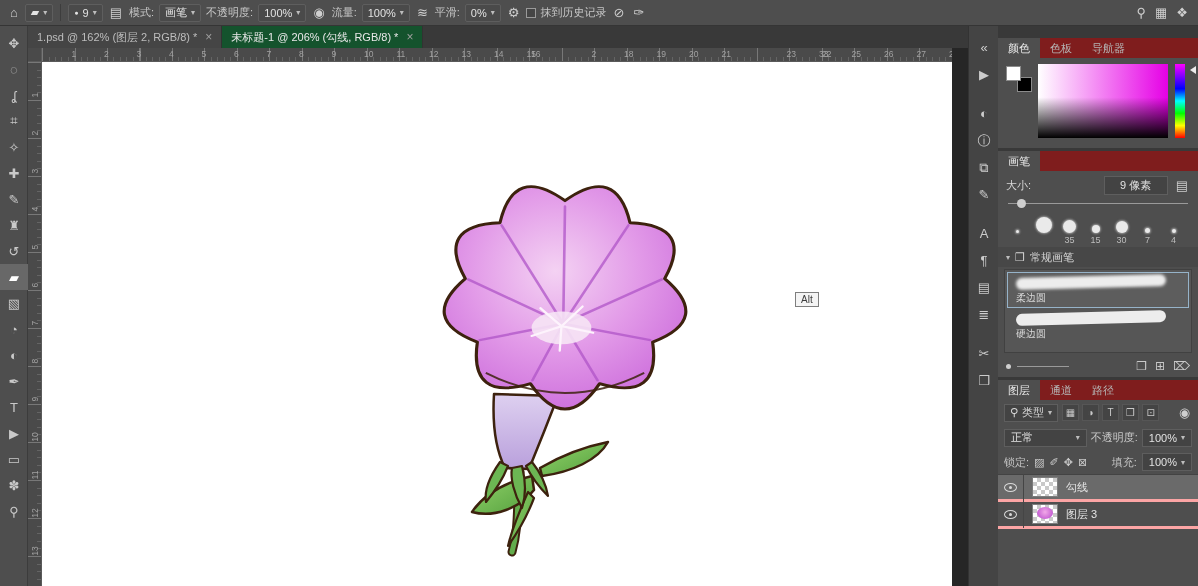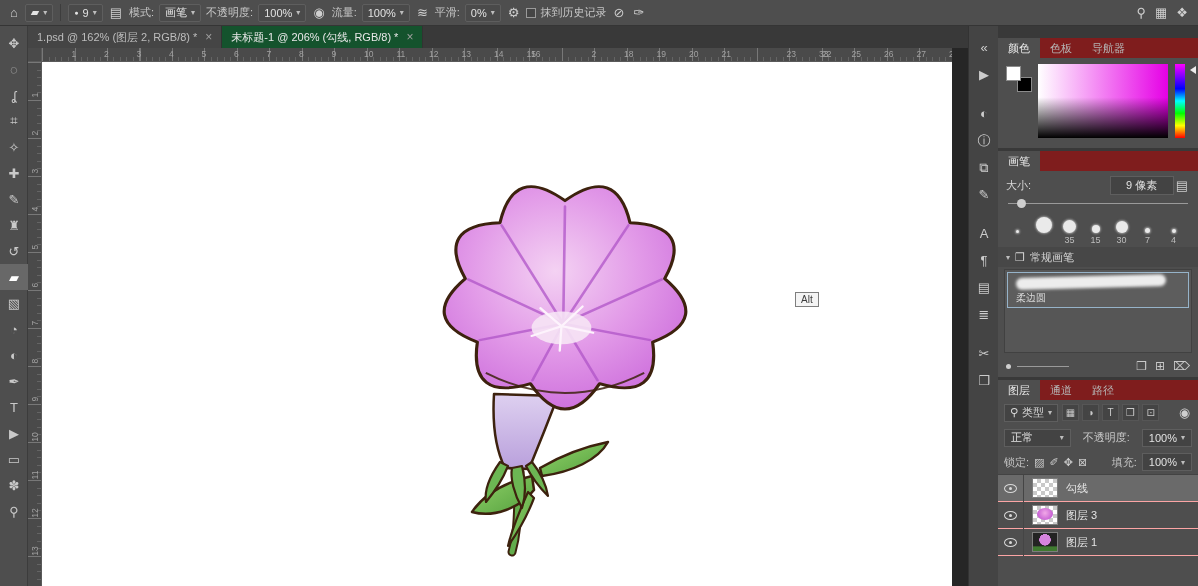--- a/index.html
+++ b/index.html
@@ -77,21 +77,21 @@
   .fgbg { position:absolute; left:8px; top:8px; width:26px; height:26px; }
   .fg { position:absolute; left:0; top:0; width:15px; height:15px; background:#ffffff; border:1px solid #8b8b8b; z-index:2; }
   .bgc { position:absolute; right:0; bottom:0; width:15px; height:15px; background:#000000; border:1px solid #8b8b8b; }
   .sbfield { position:absolute; left:40px; right:30px; top:6px; bottom:10px;
     background:linear-gradient(to top,#000000,rgba(0,0,0,0) 55%),linear-gradient(to right,#ffffff,#e600e6); }
   .huebar { position:absolute; right:13px; width:10px; top:6px; bottom:10px;
     background:linear-gradient(to bottom,#ff00ff,#8000ff,#0000ff,#00ffff,#00ff00,#ffff00,#ff0000); }
   .huemark { position:absolute; right:2px; top:8px; width:0; height:0;
     border-top:4px solid transparent; border-bottom:4px solid transparent; border-right:6px solid #ececec; }
 
-  .size-row { display:flex; align-items:center; padding:5px 8px 1px; height:24px; }
+  .size-row { display:flex; align-items:center; gap:6px; padding:5px 8px 1px; height:24px; }
   .val-box { margin-left:auto; background:#434343; border:1px solid #5e5e5e; padding:1px 8px; color:#e2e2e2; min-width:64px; text-align:center; }
   .slider-row { position:relative; height:16px; margin:0 10px; }
   .track { position:absolute; left:0; right:0; top:8px; height:1px; background:#9a9a9a; }
   .knob { position:absolute; left:5%; top:4px; width:9px; height:9px; border-radius:50%; background:#cfcfcf; }
   .presets-row { display:flex; align-items:flex-end; gap:3px; padding:2px 8px 2px; height:36px; }
   .preset { width:23px; text-align:center; }
   .pdot { margin:0 auto 2px; border-radius:50%; background:#eaeaea; box-shadow:0 0 2px 1px rgba(234,234,234,.5); }
   .plabel { font-size:9px; color:#bdbdbd; height:10px; }
   .folder-row { display:flex; align-items:center; gap:5px; padding:3px 8px; height:20px; background:#474747; color:#d5d5d5; }
   .brush-list { margin:2px 6px; border:1px solid #414141; background:#565656; padding:2px; height:84px; }
@@ -103,27 +103,27 @@
   .brush-footer { display:flex; align-items:center; padding:4px 8px 0; gap:6px; }
   .dotmini { width:5px; height:5px; border-radius:50%; background:#cfcfcf; }
   .minitrack { width:52px; height:1px; background:#9a9a9a; }
   .bf-icons { margin-left:auto; display:flex; gap:8px; }
   .bf-icons span { color:#c9c9c9; font-size:12px; }
 
   .filter-row { display:flex; align-items:center; gap:4px; padding:4px 6px; height:25px; }
   .search-box { display:flex; align-items:center; gap:4px; border:1px solid #5e5e5e; background:#434343; padding:1px 5px; height:18px; }
   .f-ico { width:17px; height:17px; display:flex; align-items:center; justify-content:center;
     color:#c9c9c9; background:#444444; border:1px solid #565656; font-size:10px; }
-  .blend-row { display:flex; align-items:center; gap:12px; padding:3px 6px; height:25px; }
+  .blend-row { display:flex; align-items:center; gap:4px; padding:3px 6px; height:25px; }
   .dd { display:flex; align-items:center; gap:4px; border:1px solid #5e5e5e; background:#434343; padding:1px 6px; height:18px; color:#e2e2e2; }
   .dd-blend { flex:1; }
   .lock-row { display:flex; align-items:center; gap:5px; padding:3px 6px; height:24px; color:#c6c6c6; }
   .lock-row .ic { color:#c9c9c9; font-size:11px; }
   .lrows { border-top:1px solid #434343; }
-  .lrow { height:27px; display:flex; align-items:center; border-bottom:1px solid #fca5a5; background:#4e4e4e; }
+  .lrow { height:27px; display:flex; align-items:center; border-bottom:3px solid #fca5a5; background:#4e4e4e; }
   .lrow.sel { background:#6a6a6a; }
   .eyecell { width:26px; height:27px; display:flex; align-items:center; justify-content:center; border-right:1px solid #454545; }
   .eye { display:inline-block; width:13px; height:9px; border:1px solid #d9d9d9; border-radius:50%; position:relative; }
   .eye::after { content:""; position:absolute; width:3px; height:3px; border-radius:50%; background:#d9d9d9; left:4px; top:2px; }
   .lthumb { width:26px; height:20px; margin:0 8px; border:1px solid #7d7d7d; position:relative; overflow:hidden;
     background-color:#fff;
     background-image:linear-gradient(45deg,#c9c9c9 25%,transparent 25%,transparent 75%,#c9c9c9 75%),
                      linear-gradient(45deg,#c9c9c9 25%,transparent 25%,transparent 75%,#c9c9c9 75%);
     background-size:8px 8px; background-position:0 0,4px 4px; }
   .lthumb.t-pink::after { content:""; position:absolute; inset:2px 4px 4px 4px; border-radius:50%;
@@ -411,20 +411,24 @@
       <div class="folder-row">
         <span class="caret">▾</span>
         <span>❒</span>
         <span>常规画笔</span>
       </div>
       <div class="brush-list" id="brush-list">
           <div class="brush-item sel">
             <div class="stroke soft"></div>
             <div class="bname">柔边圆</div>
           </div>
+          <div class="brush-item">
+            <div class="stroke"></div>
+            <div class="bname">硬边圆</div>
+          </div>
         </div>
       <div class="brush-footer">
         <span class="dotmini"></span>
         <div class="minitrack"></div>
         <div class="bf-icons" id="brush-footer-icons">
             <span>❒</span>
             <span>⊞</span>
             <span>⌦</span>
           </div>
       </div>
@@ -484,24 +488,17 @@
             <div class="lthumb t-checker"></div>
             <span class="lname">勾线</span>
           </div>
           <div class="lrow">
             <div class="eyecell">
               <span class="eye"></span>
             </div>
             <div class="lthumb t-pink"></div>
             <span class="lname">图层 3</span>
           </div>
-          <div class="lrow">
-            <div class="eyecell">
-              <span class="eye"></span>
-            </div>
-            <div class="lthumb t-dark"></div>
-            <span class="lname">图层 1</span>
-          </div>
         </div>
     </div>
 
   </div>
 </div>
 
 </body></html>

